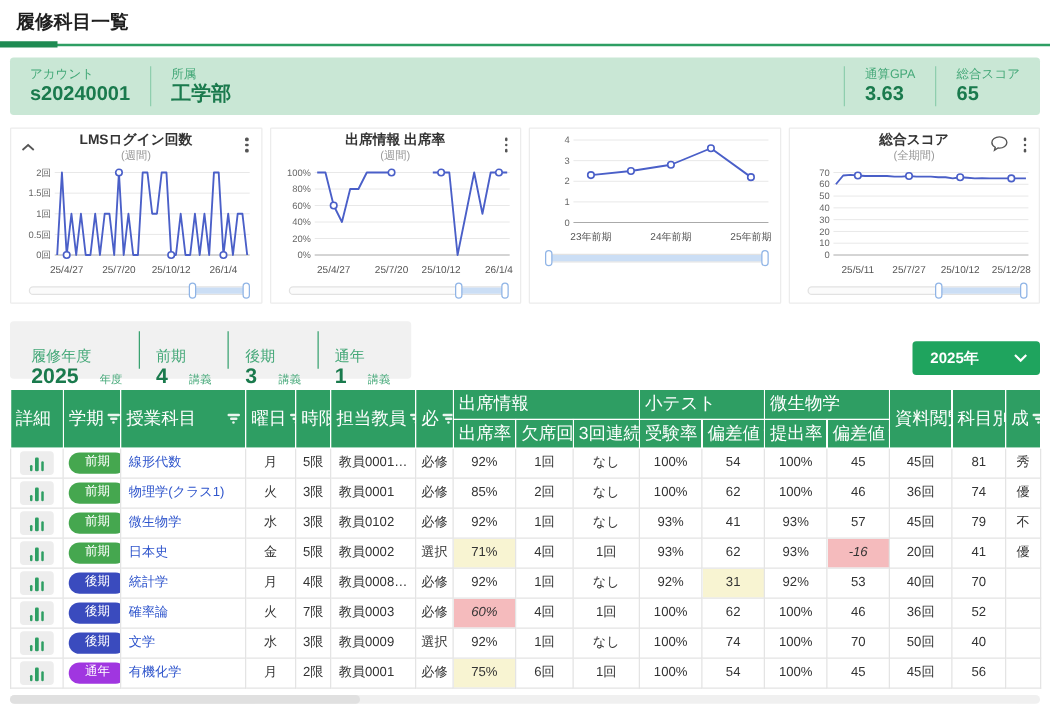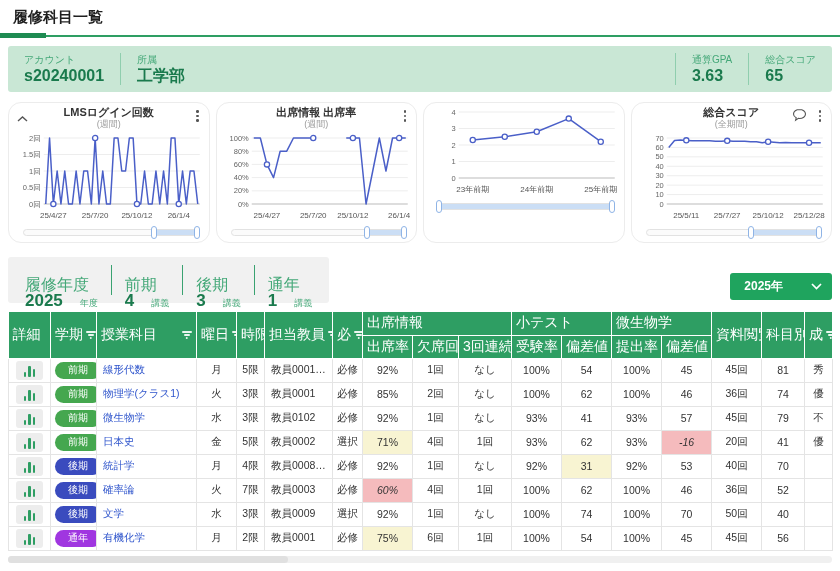--- a/index.html
+++ b/index.html
@@ -15,38 +15,38 @@
   
   .account-bar { margin:8px 8px 0; height:46px; background:#c9e7d5; border-radius:3px; display:flex; align-items:center; }
   .stat { padding:2px 16px; }
   .stat-label { font-size:10px; color:#44a878; line-height:12px; }
   .stat-value { font-size:16px; font-weight:bold; color:#1a7a4d; line-height:19px; }
   .vdiv { width:1px; height:32px; background:#8fceae; }
   .flex-sp { flex:1; }
 
   
   .charts-row { display:flex; gap:6px; margin:10px 8px 0; }
-  .chart-card { flex:1; border:1px solid #ececec; border-radius:13px; padding:3px 4px 4px; background:#fff; position:relative; }
+  .chart-card { flex:1; border:1px solid #ececec; border-radius:1px; padding:3px 4px 4px; background:#fff; position:relative; }
   .chart-header { position:relative; height:26px; text-align:center; }
   .chart-title { font-size:11px; font-weight:bold; color:#333; line-height:13px; }
   .chart-subtitle { font-size:9px; color:#9a9a9a; line-height:10px; }
   .collapse-icon { position:absolute; left:4px; top:3px; cursor:pointer; }
   .kebab { position:absolute; right:3px; top:2px; display:flex; flex-direction:column; gap:2px; padding:2px 3px; cursor:pointer; }
   .kebab i { width:2.5px; height:2.5px; border-radius:50%; background:#555; display:block; }
   .bubble-icon { position:absolute; right:20px; top:2px; cursor:pointer; }
   svg.plot { display:block; width:100%; height:96px; }
   .slider { position:relative; height:7px; background:#fbfbfb; border:1px solid #e2e2e2; border-radius:4px; margin:1px 6px 2px 10px; }
   .slider-sel { position:absolute; top:0; bottom:0; background:#cbdef5; border-radius:3px; }
   .slider-h { position:absolute; top:-4px; width:6px; height:13px; background:#fff; border:1px solid #8fb4e6; border-radius:3px; }
 
   
   .summary-row { position:relative; margin:14px 8px 0; height:46px; }
   .summary-box { display:inline-flex; align-items:center; height:46px; background:#f1f1f1; border-radius:3px; padding:0 4px; }
   .sum-item { padding:2px 13px; }
-  .sum-label { font-size:16px; color:#44a878; line-height:12px;margin-top:32px; }
+  .sum-label { font-size:12px; color:#44a878; line-height:12px;margin-top:32px; }
   .sum-value { font-size:17px; font-weight:bold; color:#1a7a4d; line-height:20px; }
   .sum-unit { font-size:9px; font-weight:normal; color:#44a878; margin-left:17px; }
   .sdiv { width:1px; height:30px; background:#3aa271; }
   .year-btn { position:absolute; right:0; top:16px; height:27px; min-width:97px; background:#1fa45e; border:none; border-radius:3px; color:#fff; font-size:12px; font-weight:bold; display:flex; align-items:center; justify-content:flex-end; gap:28px; padding:0 10px 0 14px; cursor:pointer; font-family:inherit; }
 
   
   table#grid { width:824px; margin:9px 8px 0; border-collapse:collapse; table-layout:fixed; }
   #grid thead th { background:#2e9e63; color:#fff; font-weight:normal; font-size:14px; padding:2px 4px; height:23px;
       border-right:1px solid rgba(255,255,255,.25); border-bottom:1px solid rgba(255,255,255,.25); text-align:left; white-space:nowrap; overflow:hidden; }
   .th-inner { display:flex; align-items:center; justify-content:space-between; gap:2px; }

